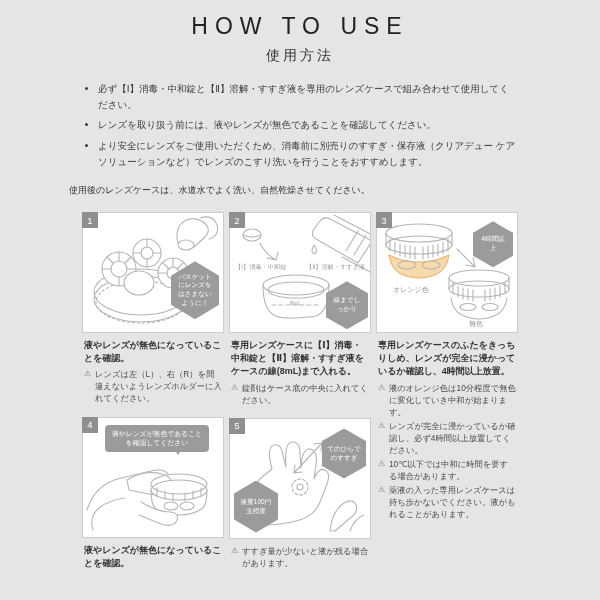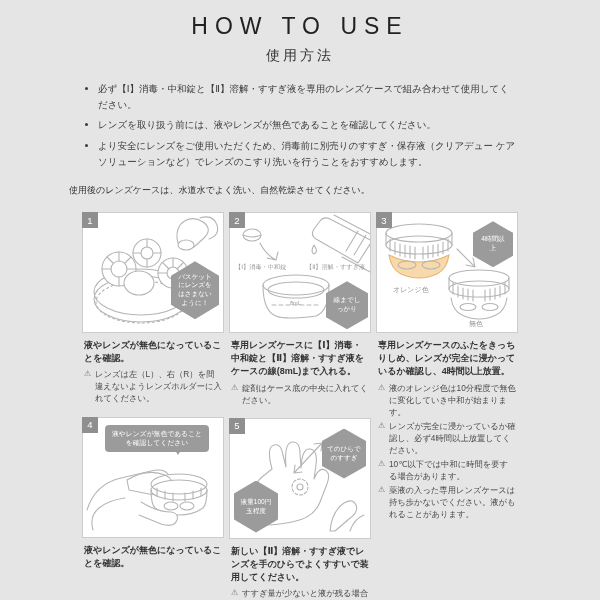--- a/index.html
+++ b/index.html
@@ -158,21 +158,20 @@
           <circle class="art" cx="70" cy="68" r="3"></circle>
           <path class="art" d="M92,24 L64,54 M92,24 l-8,1 M92,24 l-1,8 M64,54 l8,-1 M64,54 l1,-8"></path>
           <path class="artw" d="M100,112 q2,-20 14,-28 q9,-5 12,2 q3,7 -7,14 l-14,12z"></path>
           <path class="art" d="M120,112 q4,-12 14,-16"></path>
         </svg>
         <div class="hex" style="top:10px;left:92px;width:44px;height:50px;">てのひらでのすすぎ</div>
         <div class="hex" style="top:62px;left:4px;width:44px;height:52px;">液量100円玉程度</div>
       </div>
 
       <div class="caption">
-        <p class="lead">新しい【Ⅱ】溶解・すすぎ液でレンズを手のひらでよくすすいで装用してください。</p>
         <div class="warn">
           <span class="wicon">⚠</span>
           <span>すすぎ量が少ないと液が残る場合があります。</span>
         </div>
 
       </div>
     </div>
 
     <div class="col">
 

